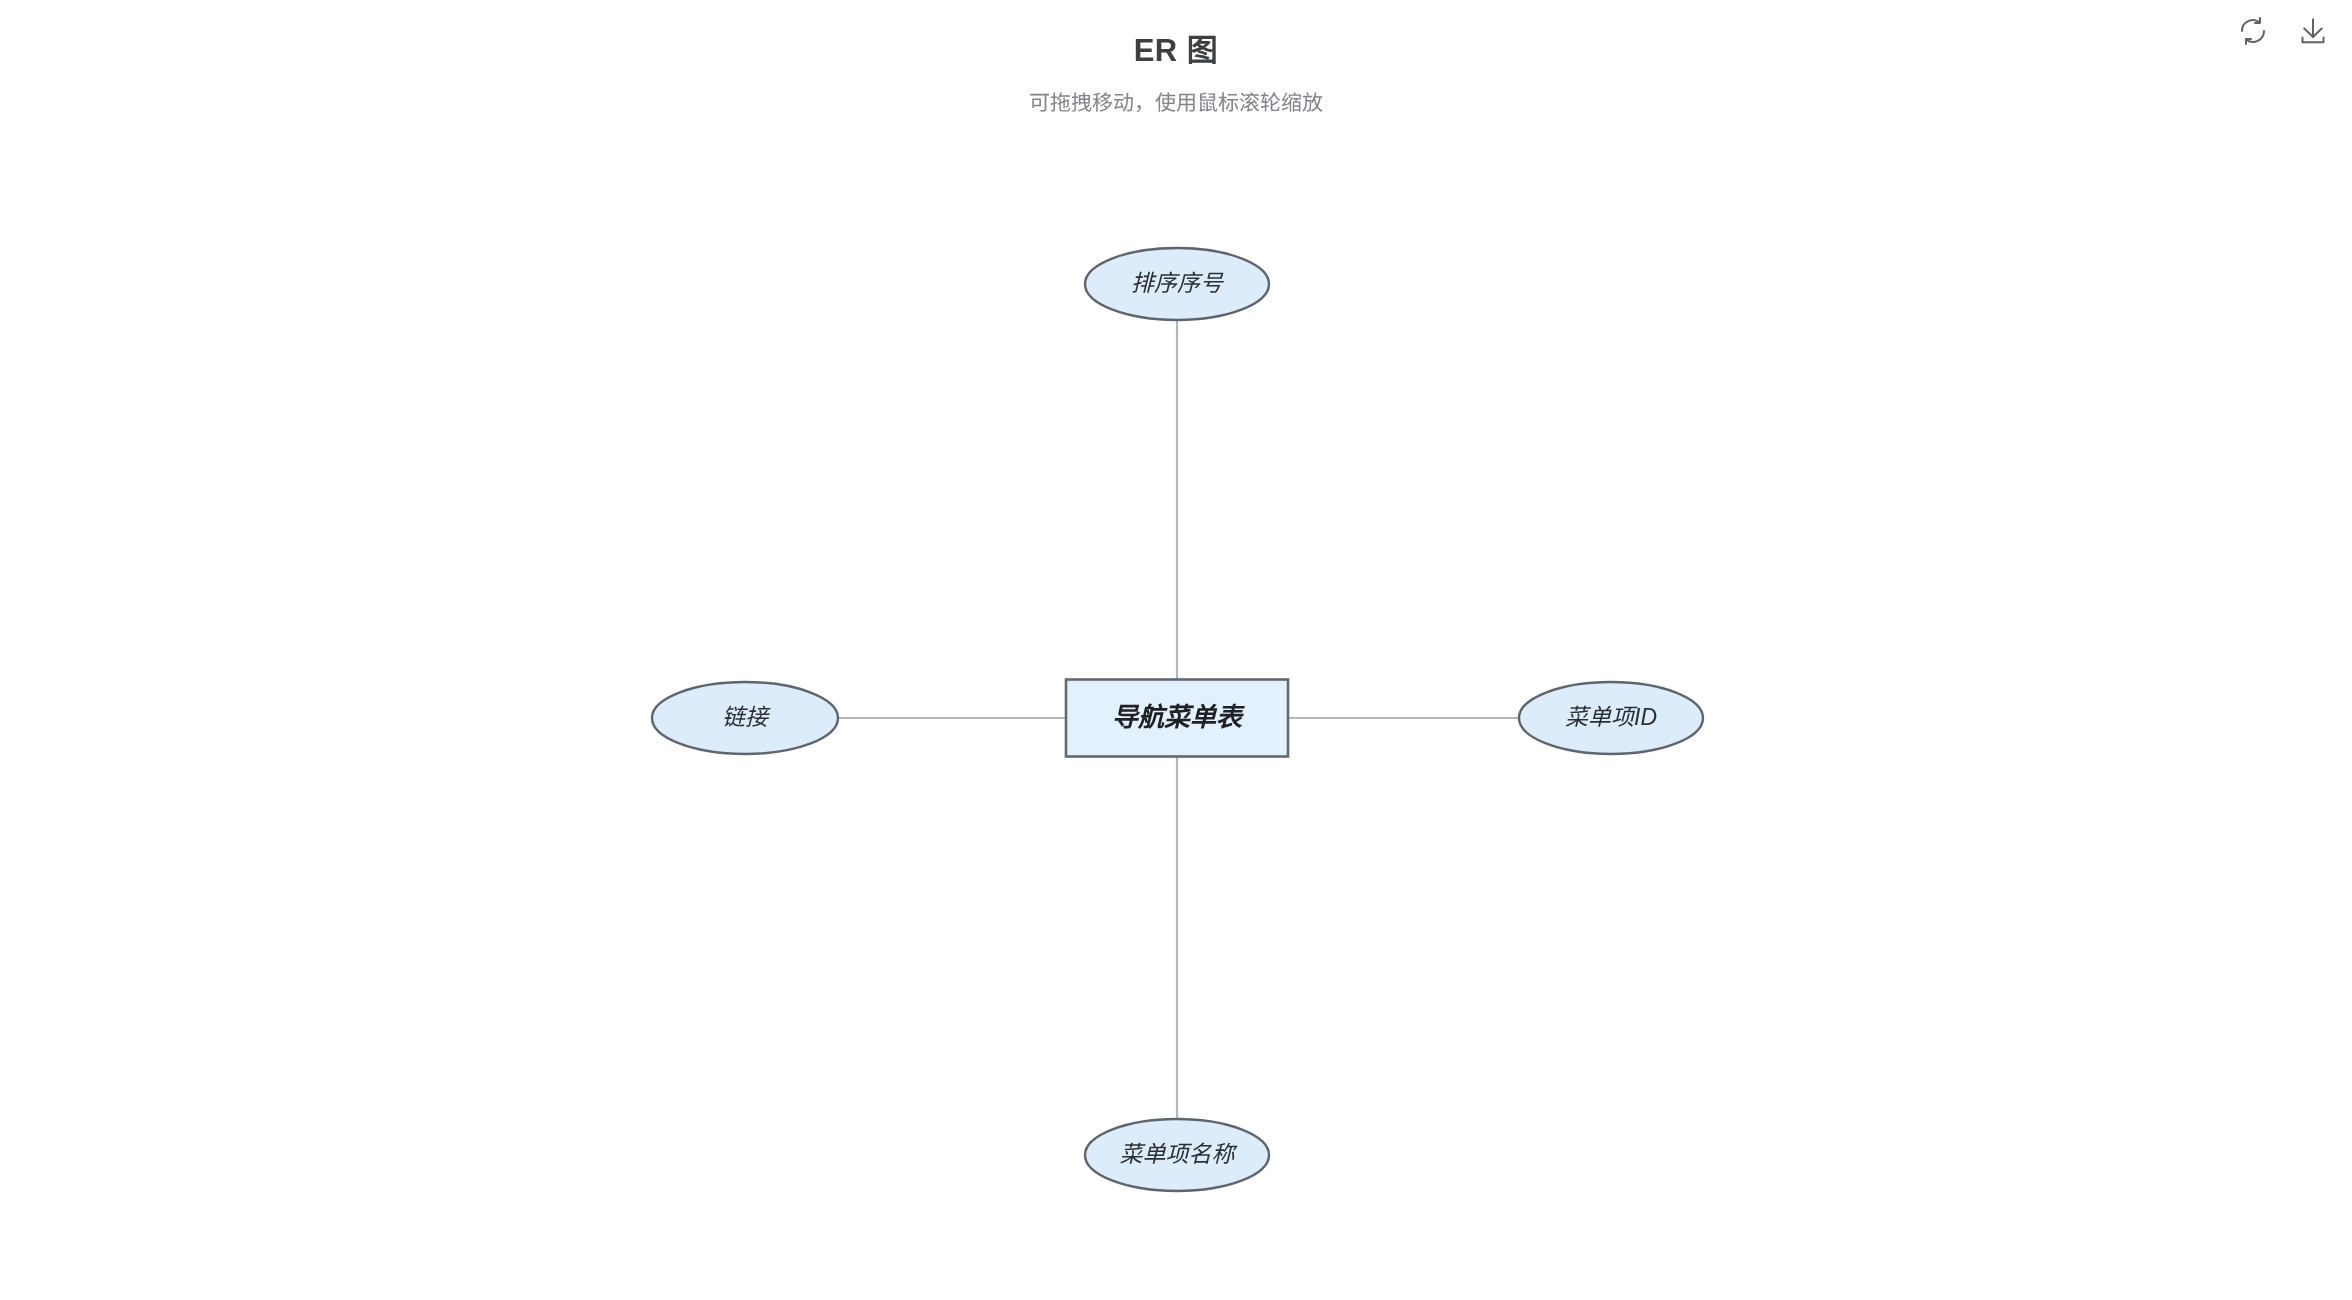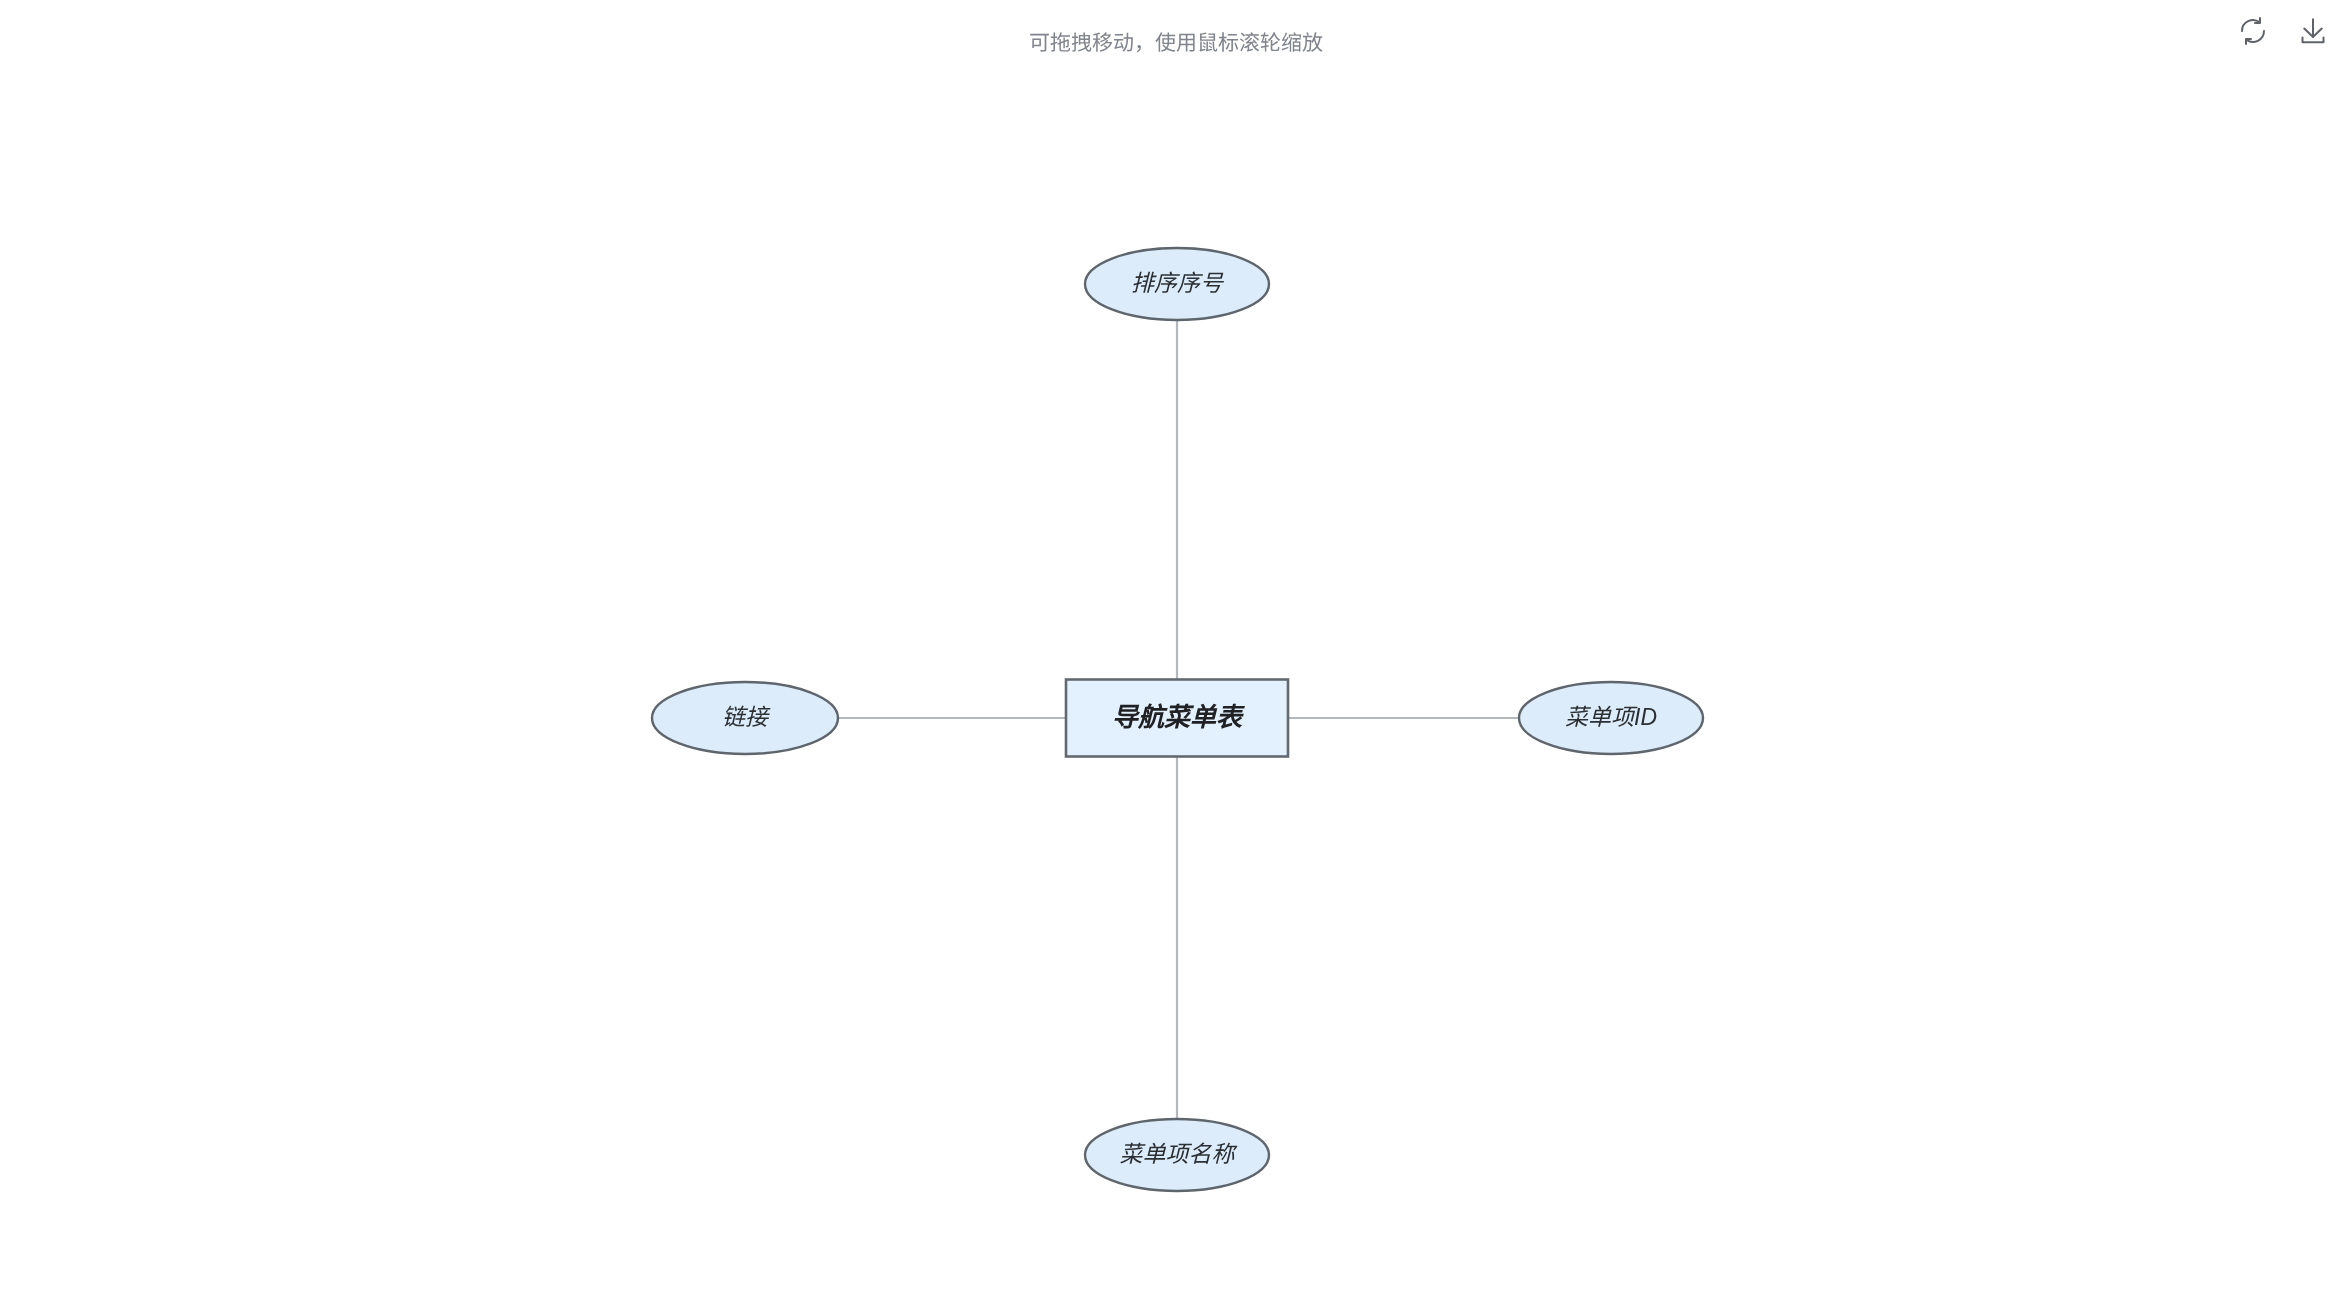--- a/index.html
+++ b/index.html
@@ -58,21 +58,21 @@
   .page-title {
     margin: 0;
     padding-top: 34px;
     font-size: 31px;
     font-weight: bold;
     color: #3c4043;
     letter-spacing: 0.5px;
     line-height: 1.1;
   }
   .page-subtitle {
-    margin: 8px;
+    margin: 0;
     padding-top: 22px;
     font-size: 21px;
     font-weight: normal;
     color: #80848c;
     line-height: 1.2;
   }
 
   
   .canvas {
     position: absolute;
@@ -139,20 +139,21 @@
         <svg width="30" height="30" viewBox="0 0 24 24" fill="none" stroke="currentColor" stroke-width="1.6" stroke-linecap="round" stroke-linejoin="round">
           <line x1="12" y1="2.5" x2="12" y2="16.5"></line>
           <polyline points="5,10 12,16.8 19,10"></polyline>
           <polyline points="3.6,17.2 3.6,21 20.4,21 20.4,17.2"></polyline>
         </svg>
       </span>
     </button>
   </div>
 
   <div class="header">
+    <h1 class="page-title">ER 图</h1>
     <p class="page-subtitle">可拖拽移动，使用鼠标滚轮缩放</p>
   </div>
 
   <div class="canvas">
     <svg id="diagram-svg" width="2352" height="1300">
         <line x1="1177" y1="320" x2="1177" y2="680" class="edge" stroke="#b4b7bc"></line>
         <line x1="838" y1="718" x2="1066" y2="718" class="edge" stroke="#b4b7bc"></line>
         <line x1="1288" y1="718" x2="1519" y2="718" class="edge" stroke="#b4b7bc"></line>
         <line x1="1177" y1="757" x2="1177" y2="1119" class="edge" stroke="#b4b7bc"></line>
         <g>

